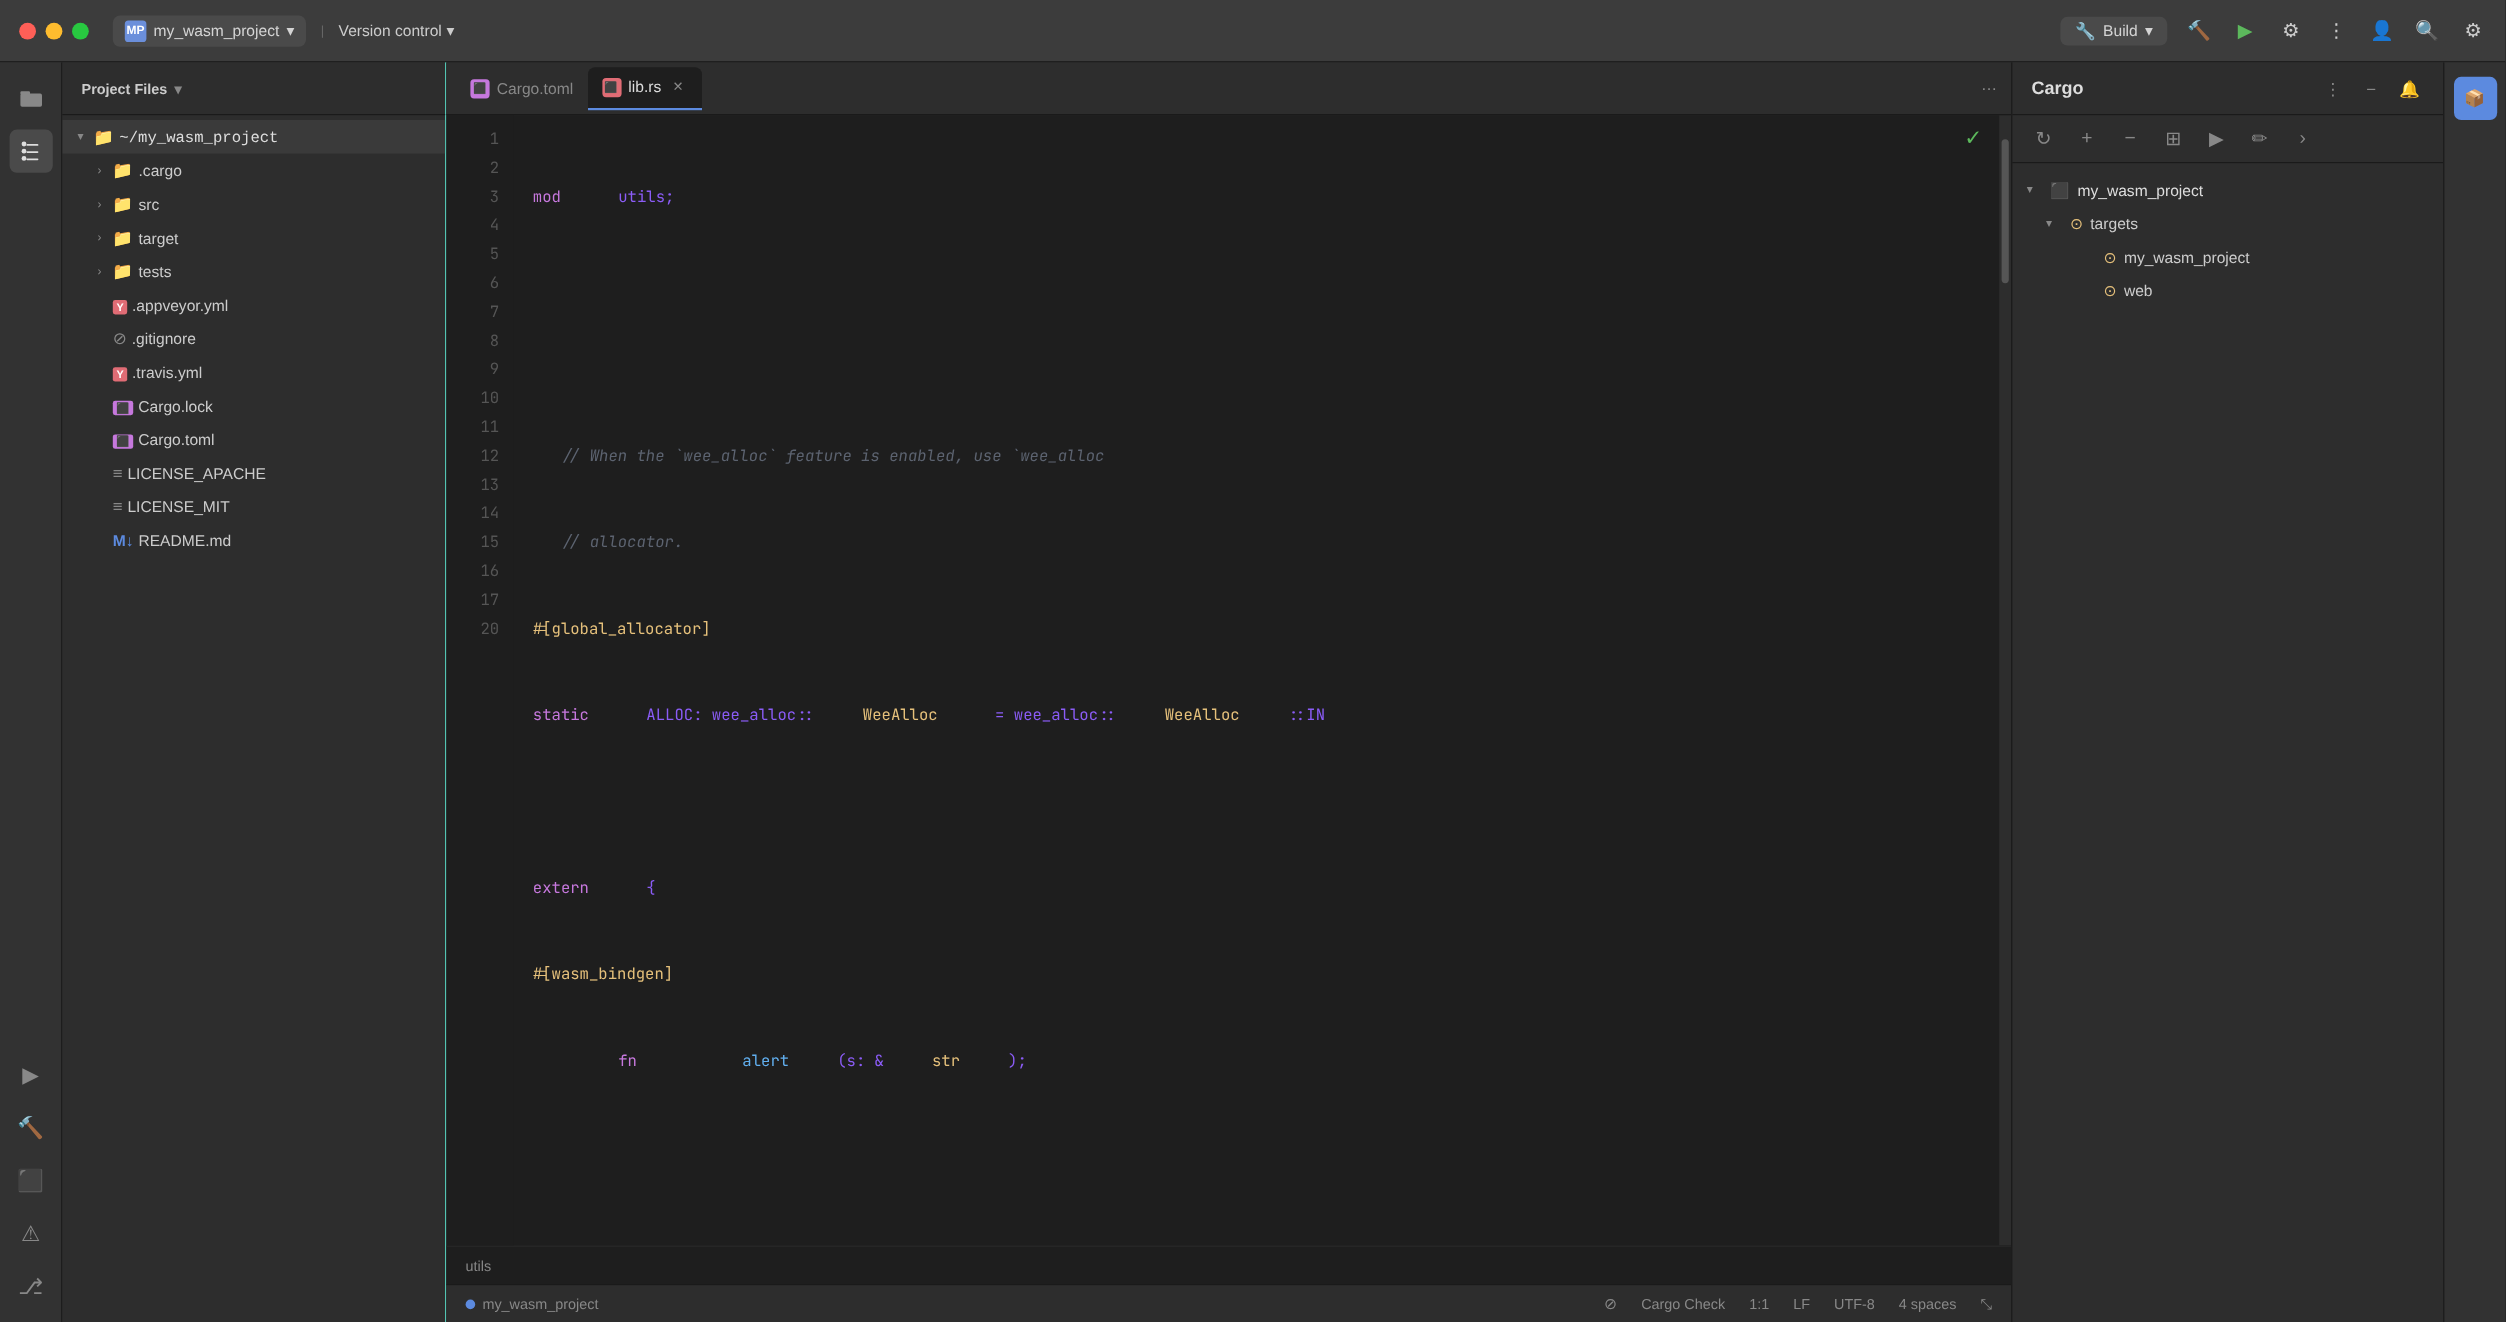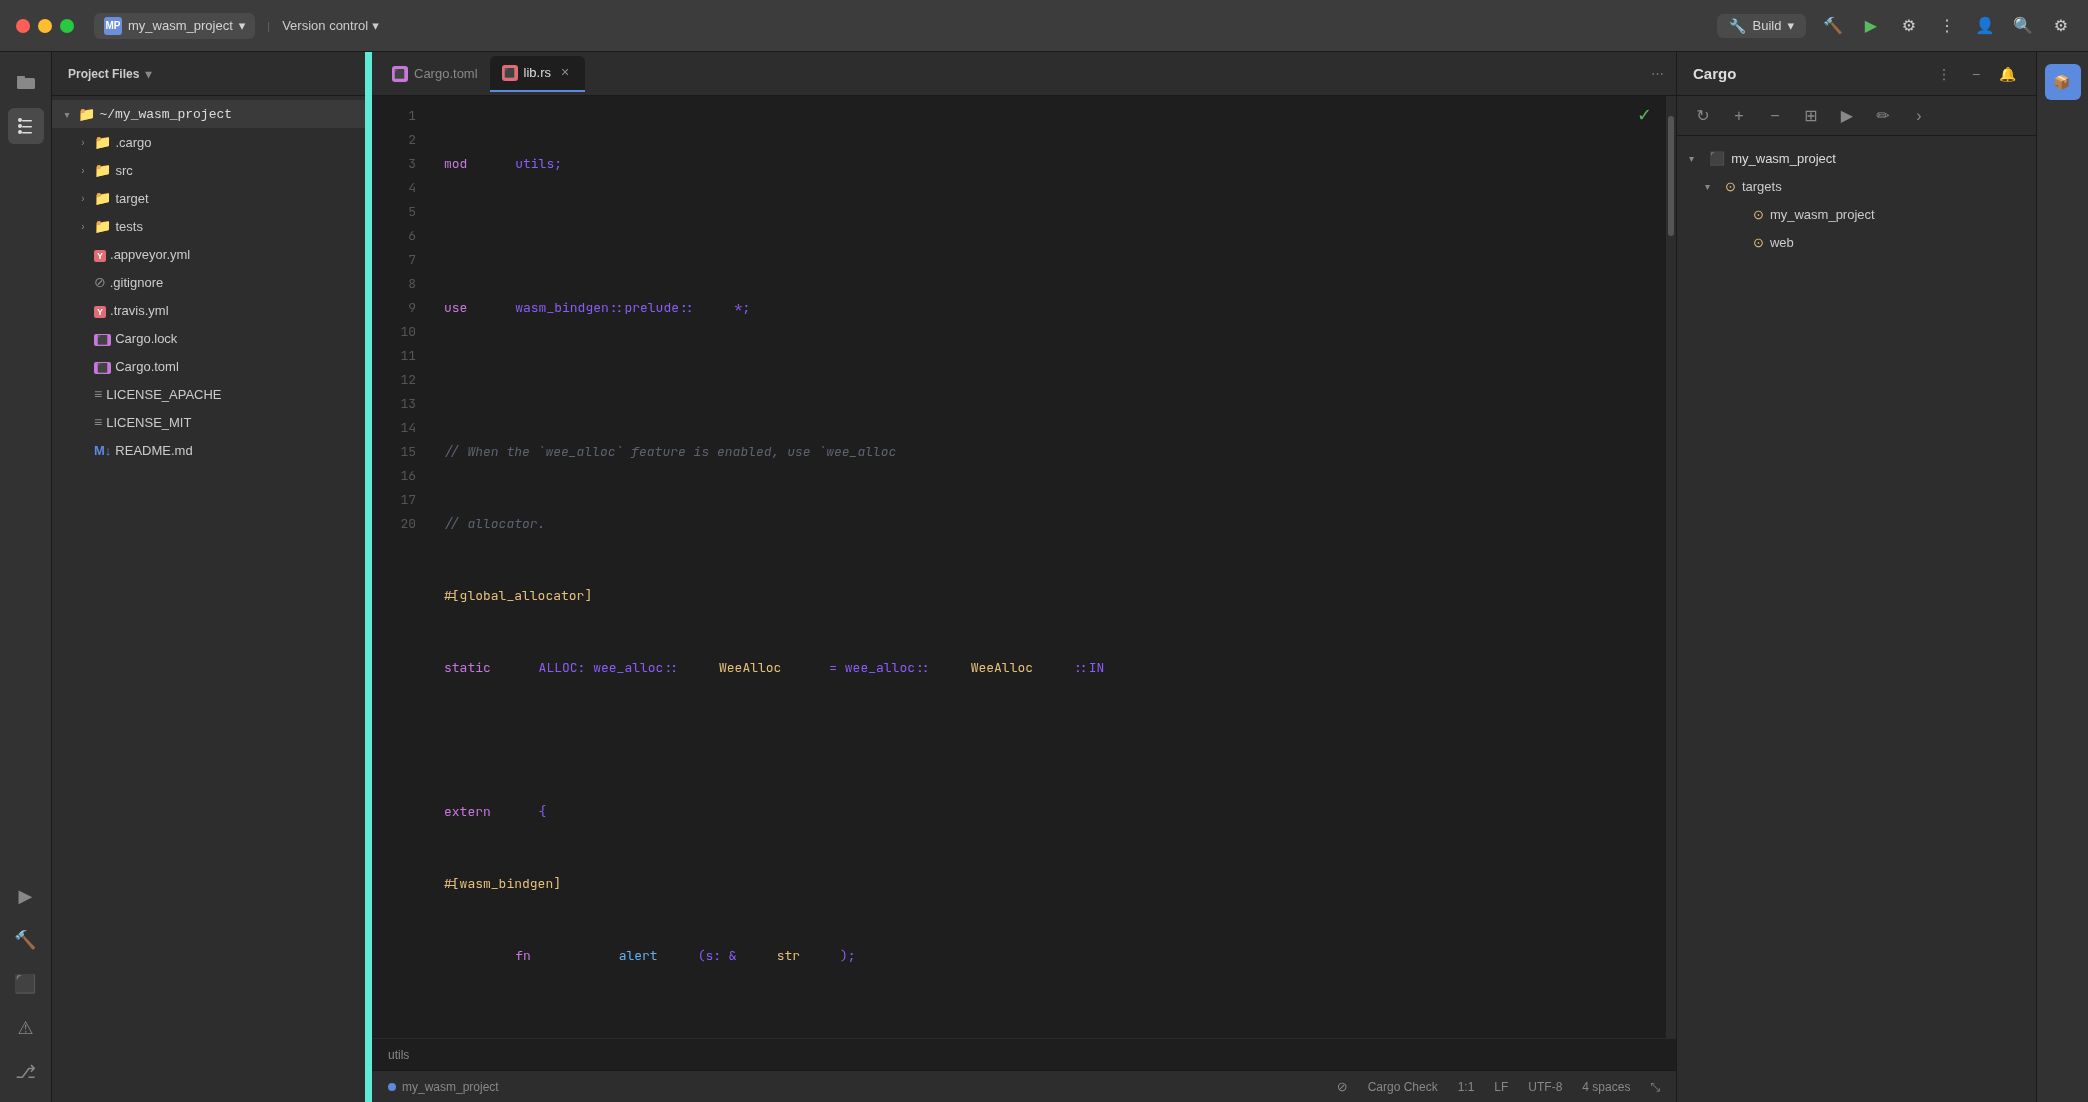--- a/index.html
+++ b/index.html
@@ -130,21 +130,21 @@
       color: #ddd;
       background: #4a4a4a;
     }
 
     
     .sidebar {
       width: 320px;
       background: #2d2d2d;
       display: flex;
       flex-direction: column;
-      border-right: 7px solid #5eead4;
+      border-right: 1px solid #5eead4;
     }
     .sidebar-header {
       padding: 10px 16px;
       font-size: 12px;
       font-weight: 600;
       color: #ccc;
       display: flex;
       align-items: center;
       gap: 6px;
       height: 44px;
@@ -281,21 +281,21 @@
       height: 120px;
       background: #555;
       border-radius: 3px;
       margin-top: 20px;
     }
 
     
     .kw { color: #c678dd; }
     .fn-name { color: #61afef; }
     .string { color: #98c379; }
-    .comment { color: #5c6370; font-style: italic; }
+    .comment { color: #5c6370; font-style: italic; margin-left: 24px; }
     .attr { color: #e5c07b; }
     .type { color: #e5c07b; }
     .plain { color: #8b5cf6; }
     .check-icon {
       position: absolute;
       right: 24px;
       top: 8px;
       color: #5cb85c;
       font-size: 18px;
     }
@@ -636,21 +636,20 @@
         <div>13</div>
         <div>14</div>
         <div>15</div>
         <div>16</div>
         <div>17</div>
         <div>20</div>
       </div>
       <div class="code-content">
         <div class="code-line"><span class="kw">mod</span><span class="plain"> utils;</span></div>
         <div class="code-line"></div>
-        <div class="code-line"><span class="kw">use</span><span class="plain"> wasm_bindgen::prelude::</span><span class="plain">*;</span></div>
         <div class="code-line"></div>
         <div class="code-line"><span class="comment">// When the `wee_alloc` feature is enabled, use `wee_alloc</span></div>
         <div class="code-line"><span class="comment">// allocator.</span></div>
         <div class="code-line"><span class="attr">#[global_allocator]</span></div>
         <div class="code-line"><span class="kw">static</span><span class="plain"> ALLOC: wee_alloc::</span><span class="type">WeeAlloc</span><span class="plain"> = wee_alloc::</span><span class="type">WeeAlloc</span><span class="plain">::IN</span></div>
         <div class="code-line"></div>
         <div class="code-line"><span class="kw">extern</span><span class="plain"> {</span></div>
         <div class="code-line"><span class="attr">#[wasm_bindgen]</span></div>
         <div class="code-line"><span class="plain">    </span><span class="kw">fn</span><span class="plain"> </span><span class="fn-name">alert</span><span class="plain">(s: &amp;</span><span class="type">str</span><span class="plain">);</span></div>
         

